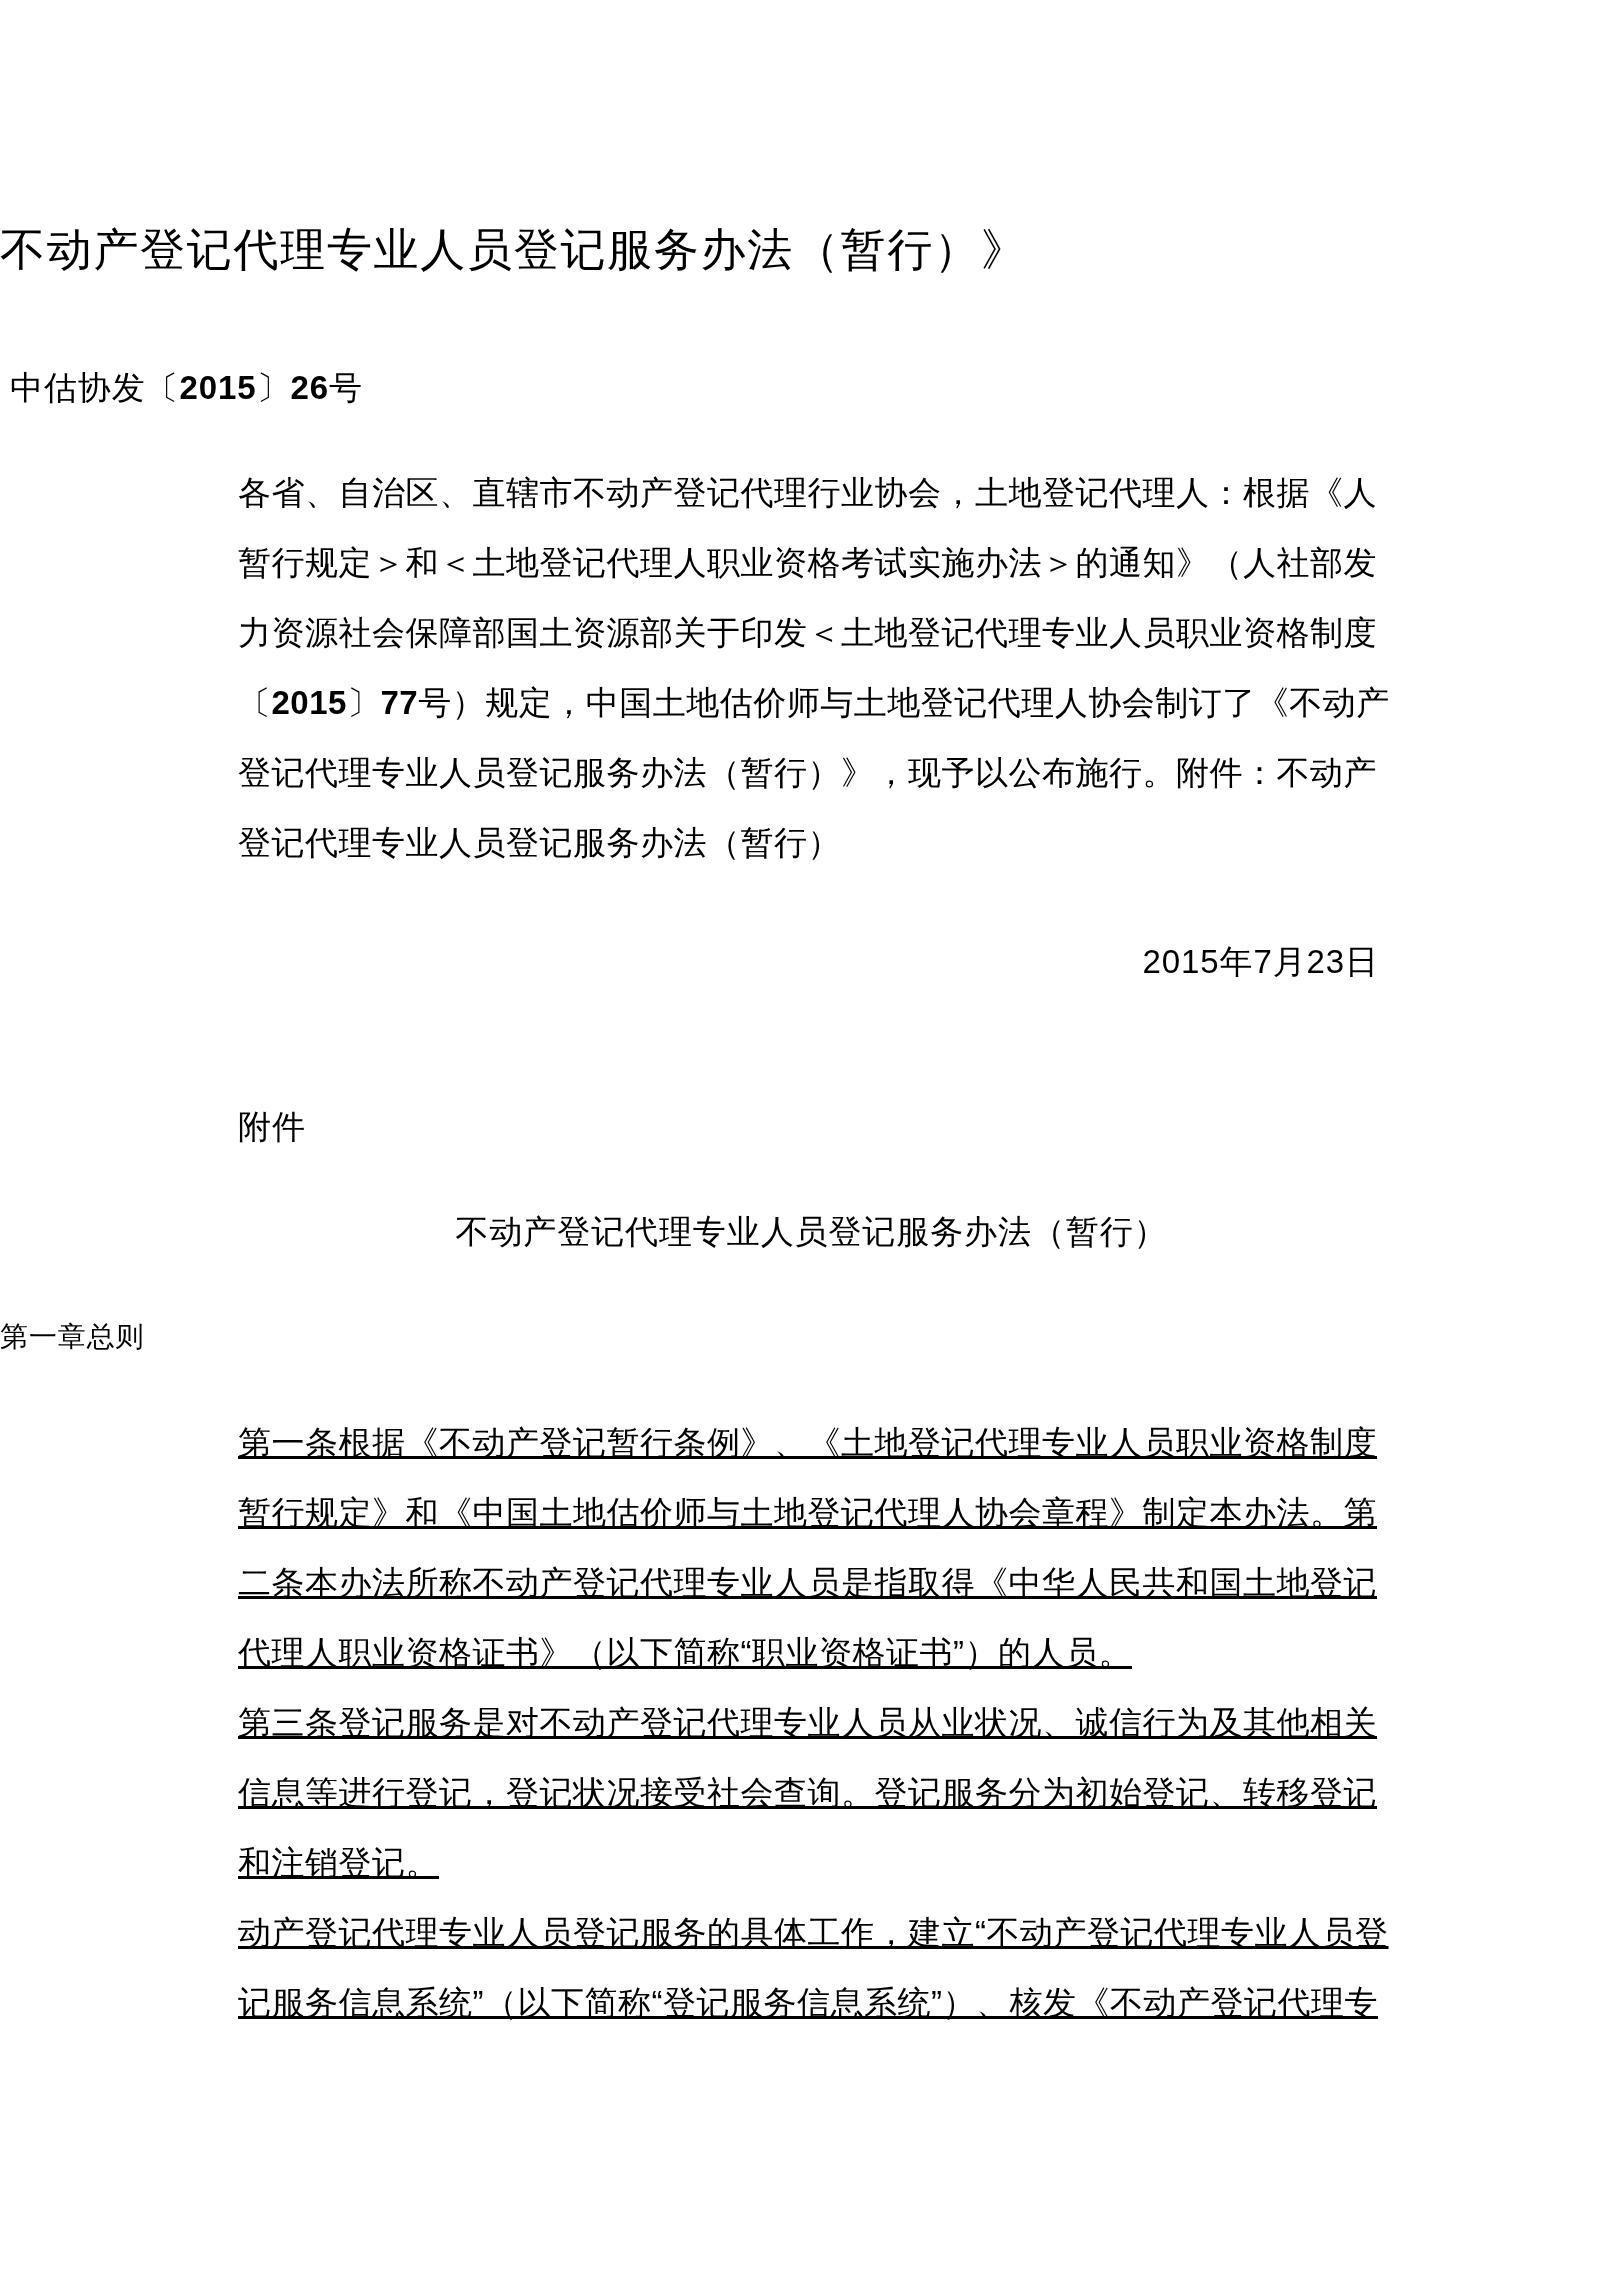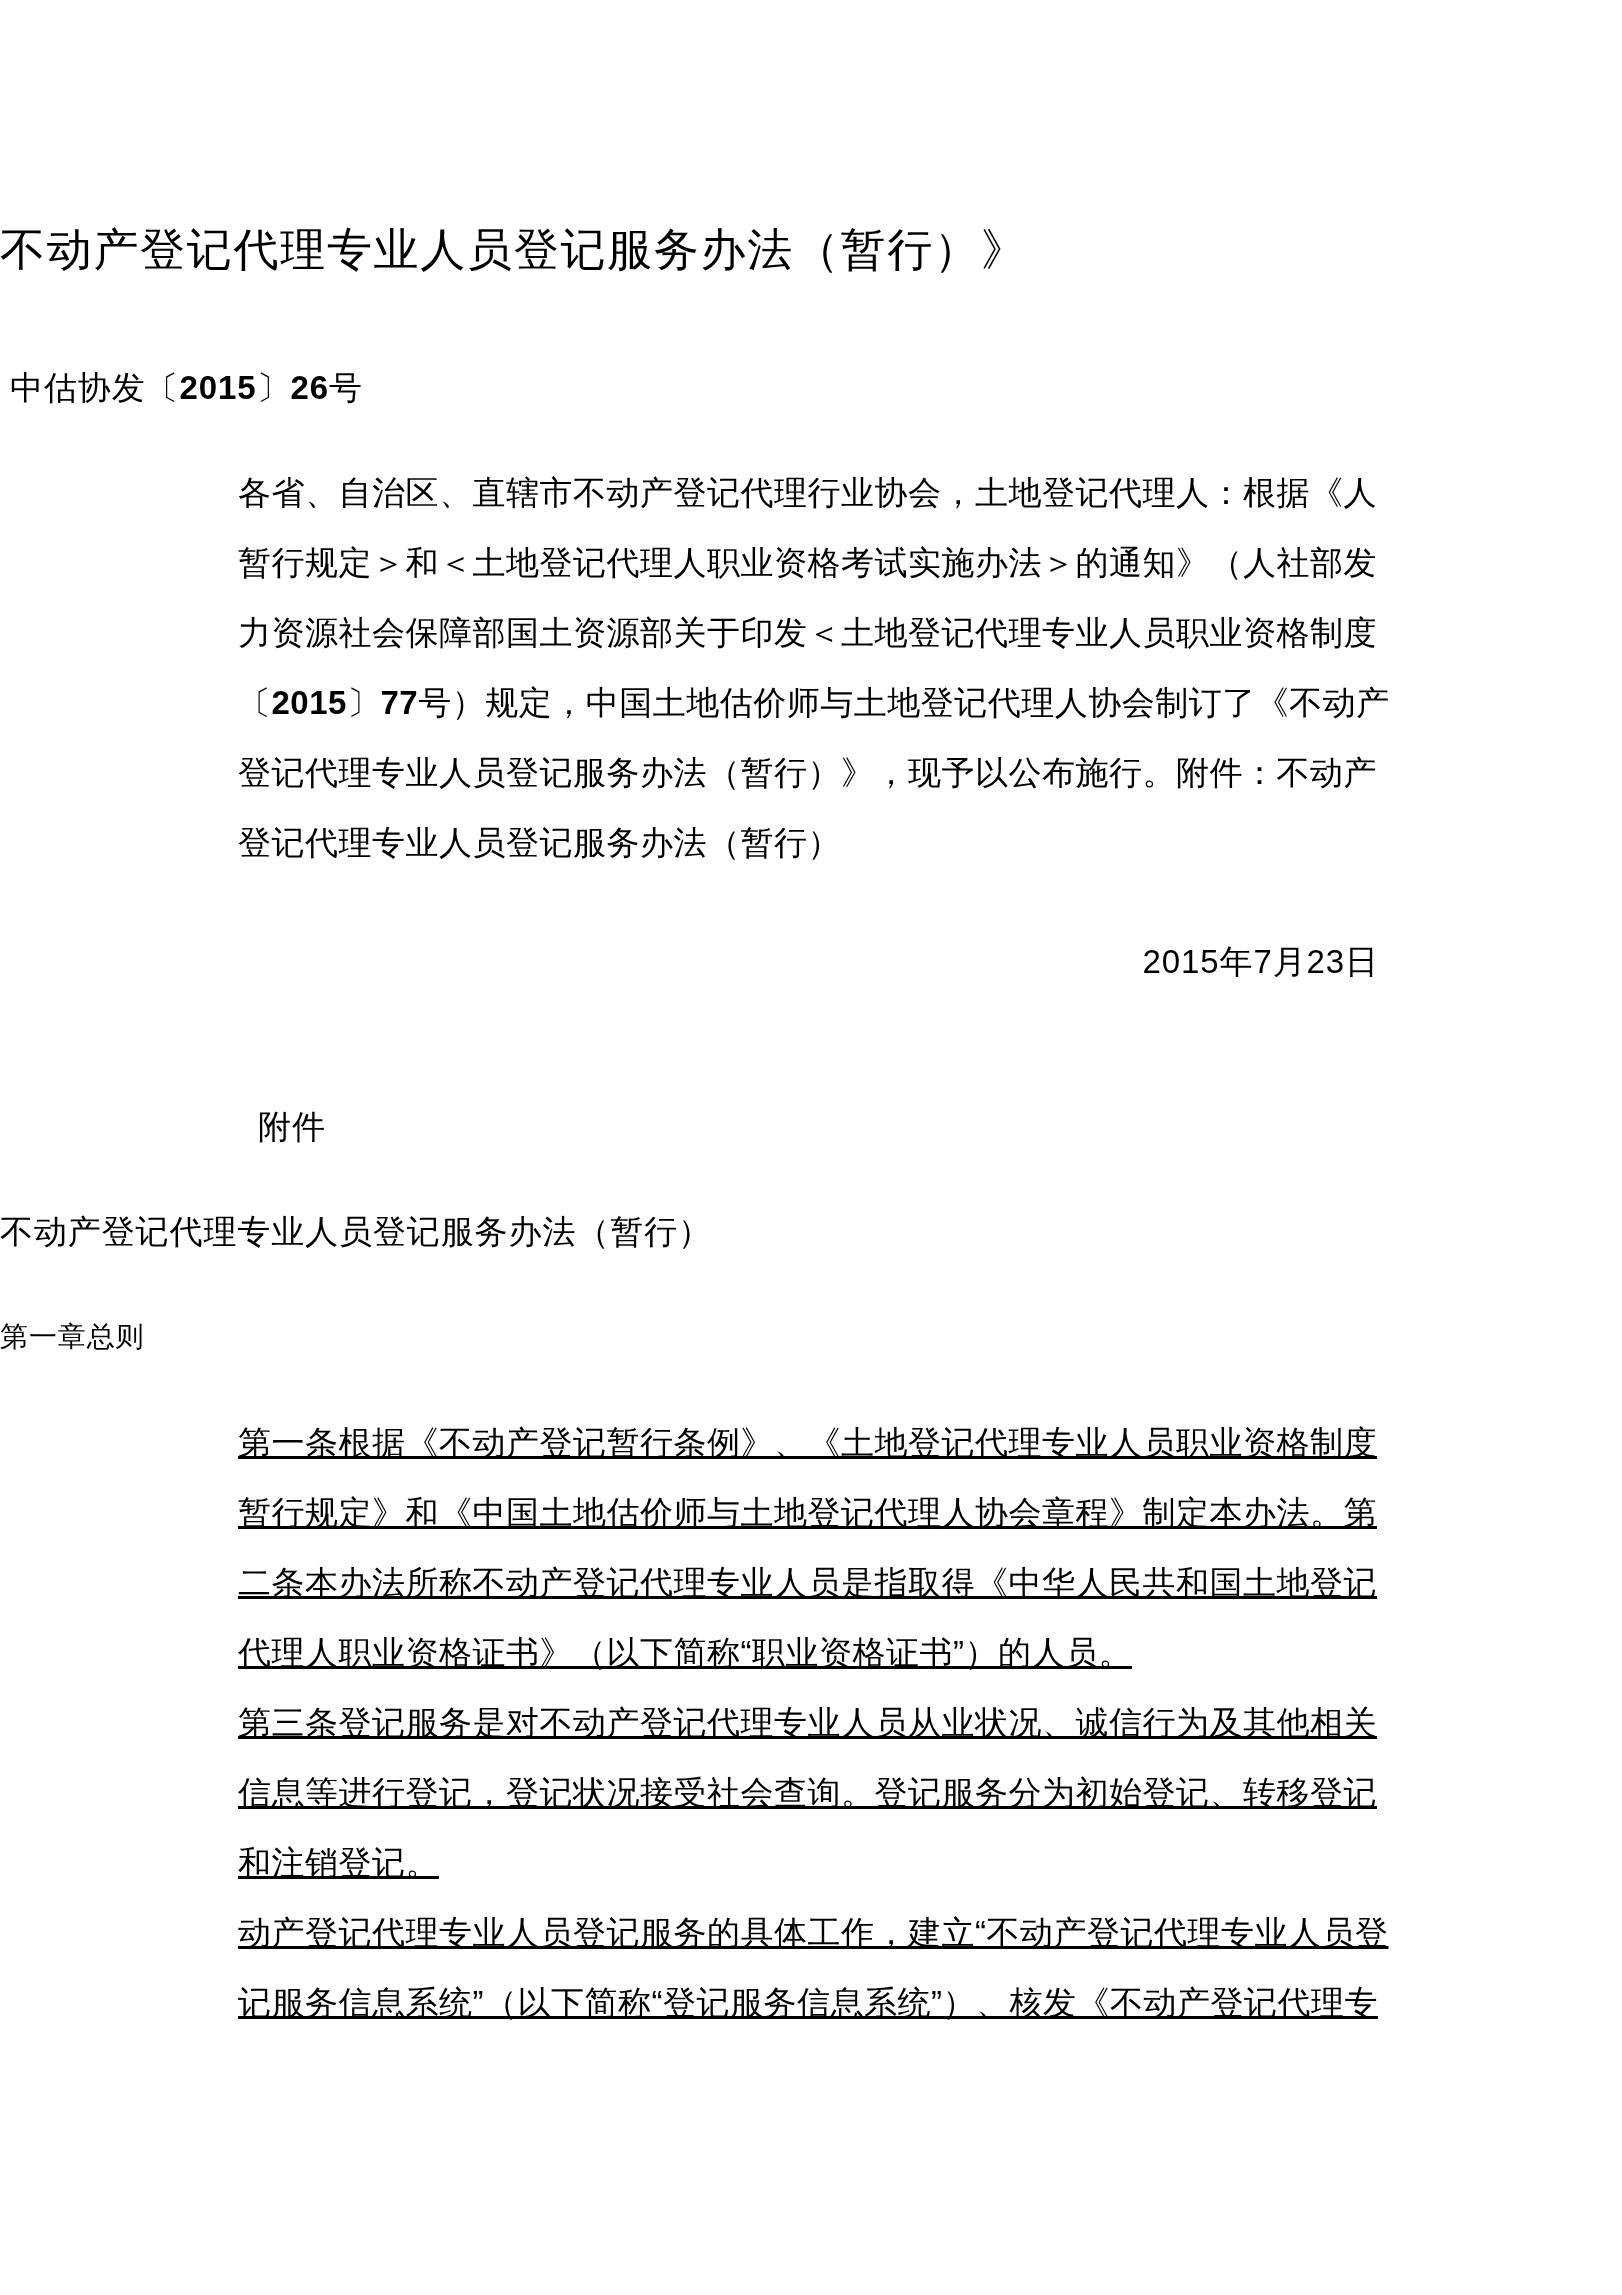--- a/index.html
+++ b/index.html
@@ -65,27 +65,27 @@
     white-space: nowrap;
   }
   .attachment-label {
     position: absolute;
     top: 1092px;
     left: 238px;
     font-size: 33px;
     line-height: 70px;
     letter-spacing: 0.9px;
     white-space: nowrap;
-    margin-left: 20px;
   }
   .attachment-title {
     position: absolute;
     top: 1197px;
     left: 0;
     right: 0;
+    text-align: center;
     font-size: 33px;
     line-height: 70px;
     letter-spacing: 0.9px;
     white-space: nowrap;
   }
   .chapter-heading {
     position: absolute;
     top: 1302px;
     left: 0;
     right: 0;

